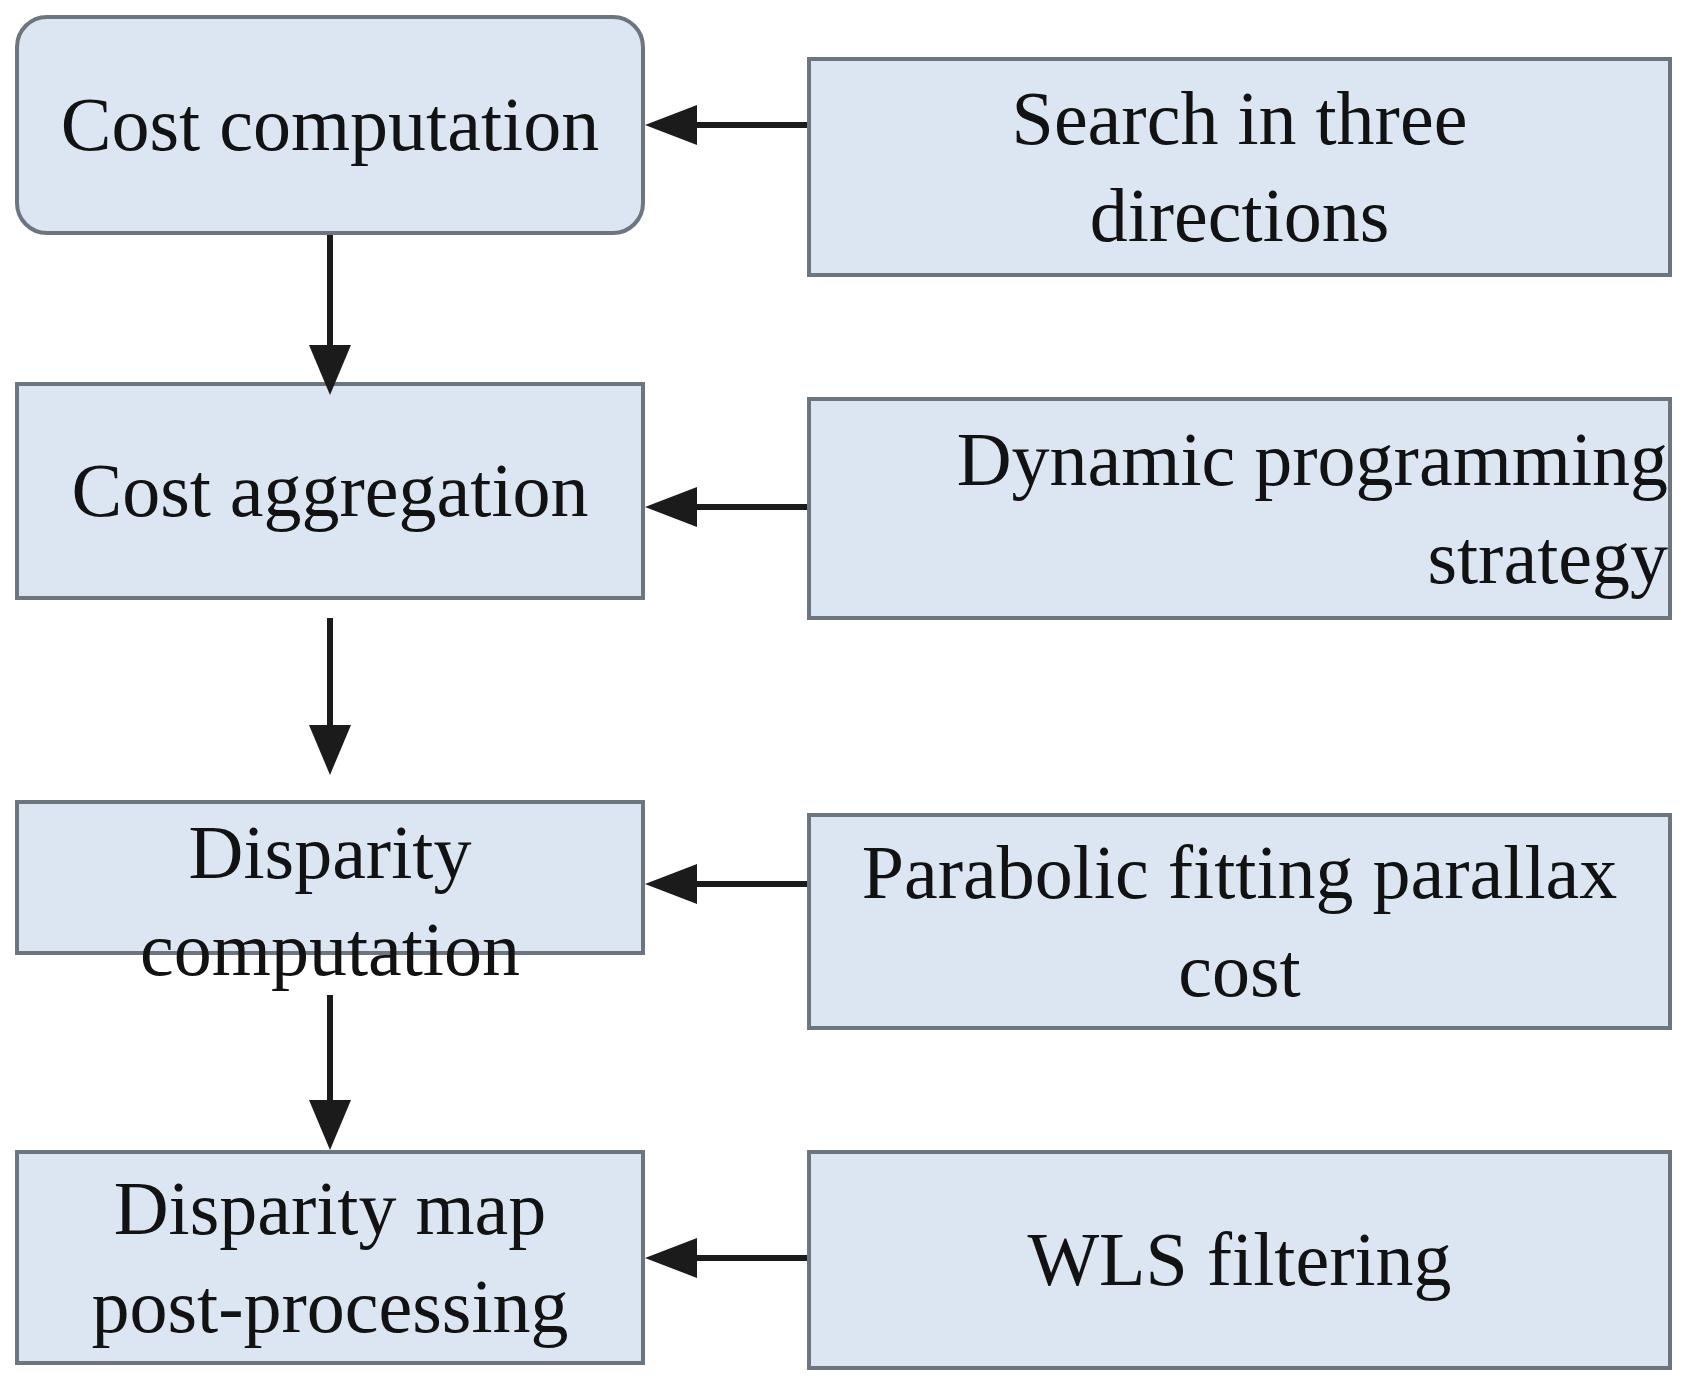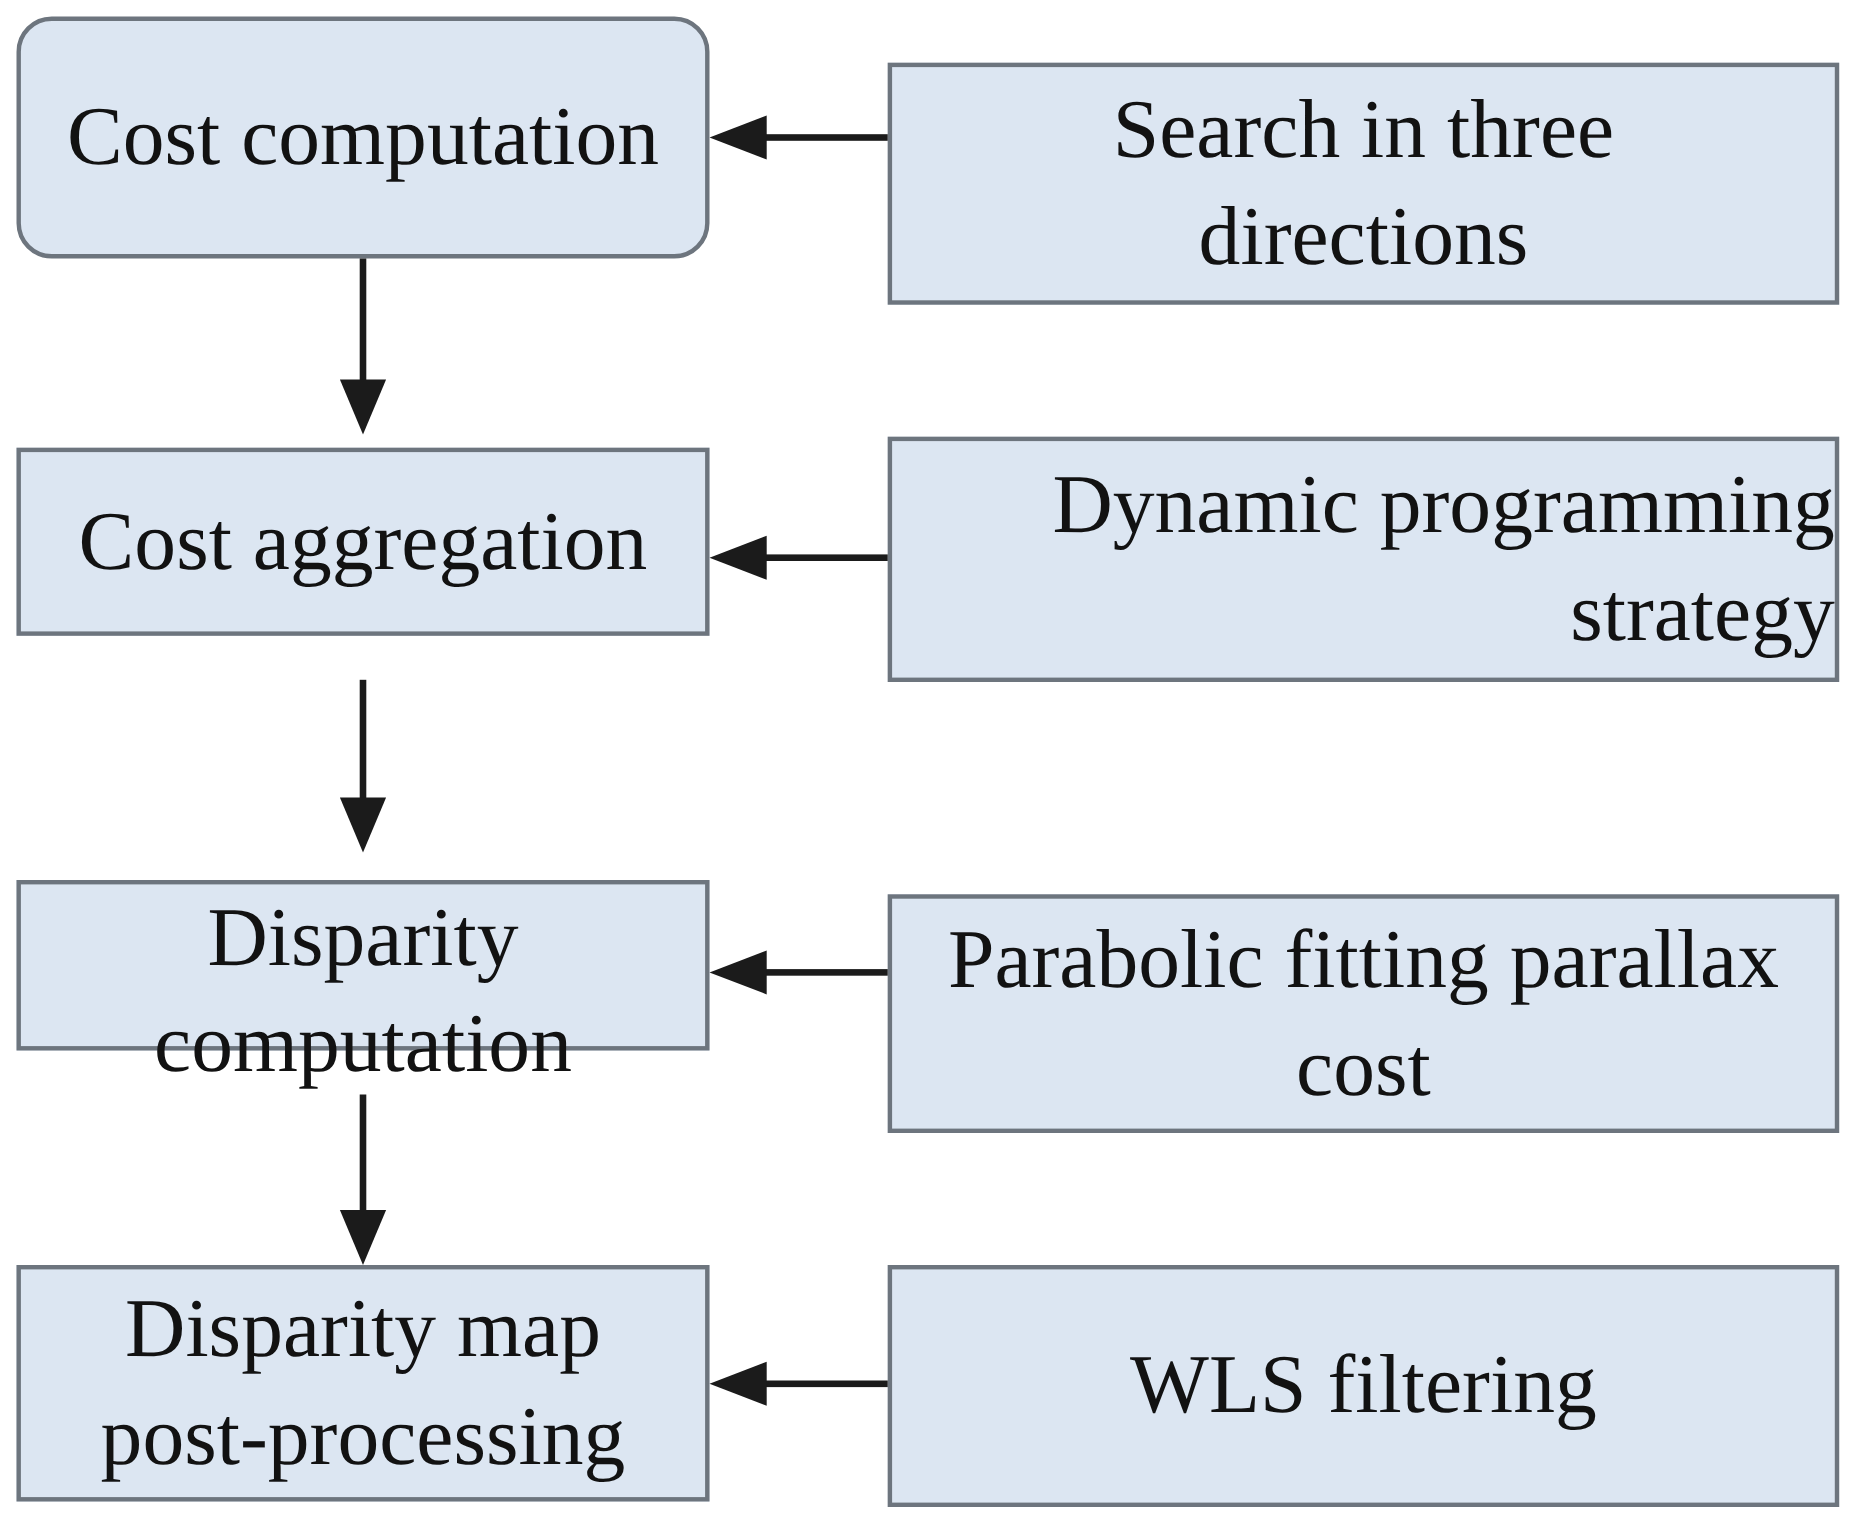--- a/index.html
+++ b/index.html
@@ -27,21 +27,21 @@
     justify-content: center;
     text-align: center;
     font-size: 76px;
     line-height: 1.28;
   }
   .box .line { white-space: nowrap; }
 
   
   .step { left: 15px; width: 630px; }
   .s1 { top: 15px;   height: 220px; border-radius: 32px; }
-  .s2 { top: 407px;  height: 171px; }
+  .s2 { top: 382px;  height: 218px; }
   .s3 { top: 800px;  height: 155px; justify-content: space-between; }
   .s4 { top: 1150px; height: 215px; }
 
   
   .method { left: 807px; width: 865px; }
   .m1 { top: 15px;   height: 220px; margin-top: 42px; }
   .m2 { top: 397px;  height: 223px; align-items: flex-end; }
   .m3 { top: 773px;  height: 217px; margin-top: 40px; }
   .m4 { top: 1150px; height: 220px; }
 

